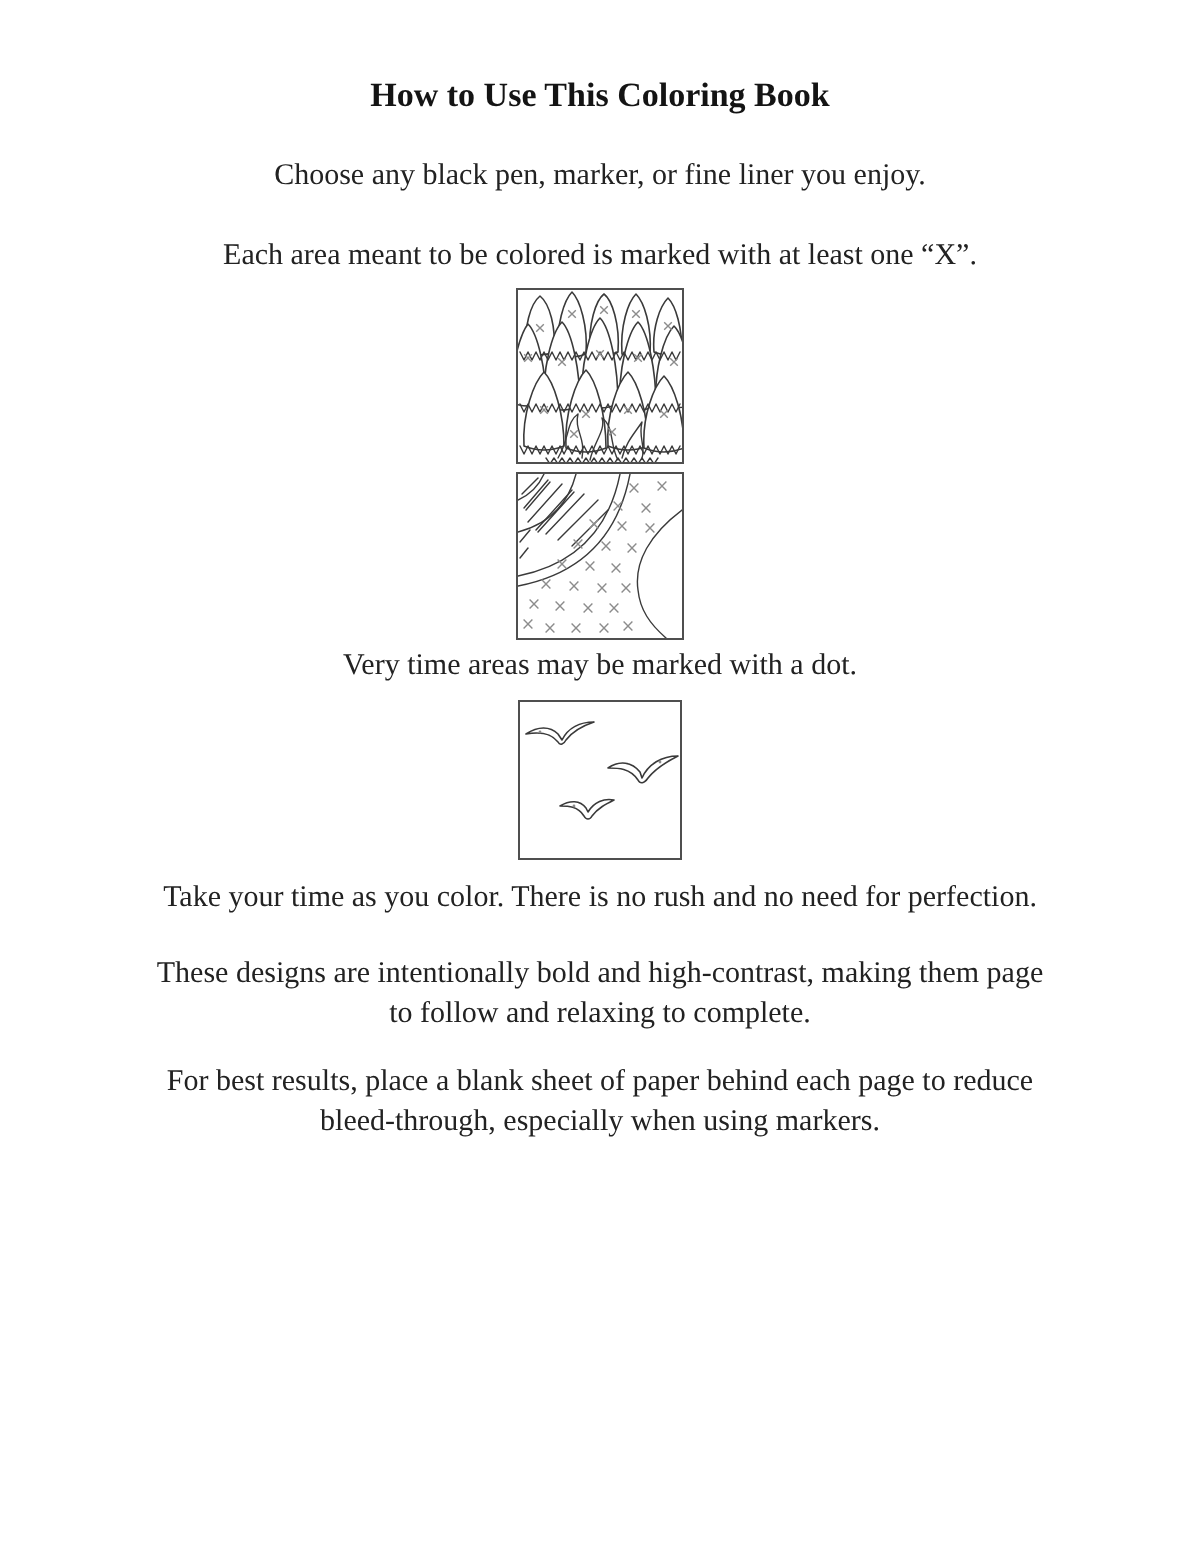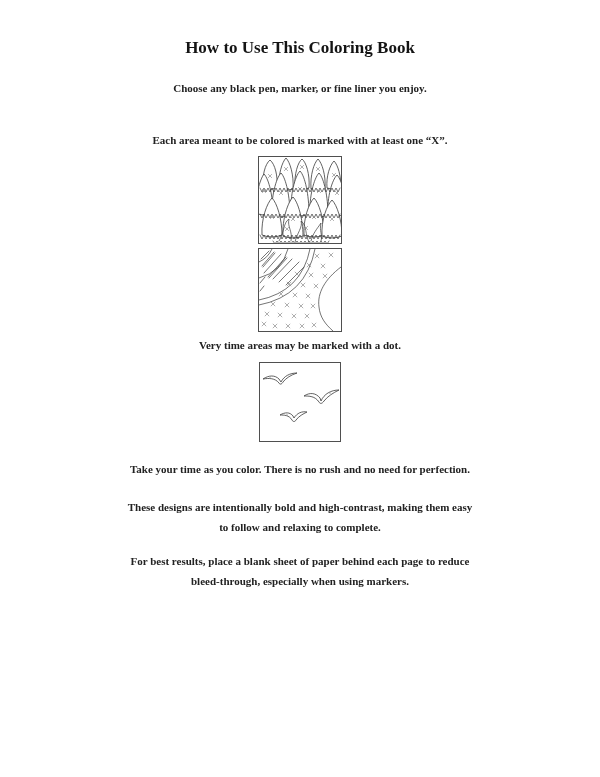--- a/index.html
+++ b/index.html
@@ -10,31 +10,31 @@
     font-family:"Liberation Serif","DejaVu Serif",serif;
     color:var(--text,#222222);
     padding-top:37px;
   }
   .title {
     font-size:17px; line-height:21px; font-weight:bold; text-align:center;
     margin:0 0 20px 0; color:#141414;
     font-family:"Liberation Serif","DejaVu Serif",serif;
   }
   .para {
-    font-size:11px; line-height:20px; text-align:center;
-    margin:0 auto; max-width:520px; white-space:pre-line;font-weight:bold;
+    font-size:15px; line-height:20px; text-align:center;
+    margin:0 auto; max-width:520px; white-space:pre-line;
   }
   .figure {
     display:block; margin:0 auto; background:#ffffff;
     border:1px solid var(--border,#4f4f4f);
   }
   .figure svg { display:block; }
   .mt3{margin-top:3px}.mt4{margin-top:4px}.mt6{margin-top:6px}.mt7{margin-top:7px}
-  .mt9{margin-top:17px}.mt16{margin-top:16px}.mt18{margin-top:18px}
-  .mt19{margin-top:14px}.mt20{margin-top:32px}
+  .mt9{margin-top:9px}.mt16{margin-top:16px}.mt18{margin-top:18px}
+  .mt19{margin-top:14px}.mt20{margin-top:20px}
   .sketch { stroke:var(--sketch,#3a3a3a); fill:none; stroke-width:0.7;
             stroke-linecap:round; stroke-linejoin:round; }
   .petal  { stroke:var(--sketch,#3a3a3a); fill:#ffffff; stroke-width:0.8;
             stroke-linejoin:round; }
   .birds  { stroke:var(--sketch,#3a3a3a); fill:#ffffff; stroke-width:0.8;
             stroke-linejoin:round; }
   .marks  { stroke:var(--mark,#8c8c8c); stroke-width:0.7; fill:none; }
   .dots   { fill:var(--mark,#8c8c8c); stroke:none; }
 </style>
 </head>
@@ -168,21 +168,21 @@
       <g class="dots">
           <circle cx="10" cy="15" r="0.7"></circle>
           <circle cx="70" cy="30" r="0.7"></circle>
           <circle cx="27" cy="52" r="0.7"></circle>
         </g>
     </svg>
   </div>
 
   <p class="para mt9">Take your time as you color. There is no rush and no need for perfection.</p>
 
-  <p class="para mt18">These designs are intentionally bold and high-contrast, making them easy
+  <p class="para mt18">These designs are intentionally bold and high-contrast, making them page
 to follow and relaxing to complete.</p>
 
   <p class="para mt19">For best results, place a blank sheet of paper behind each page to reduce
 bleed-through, especially when using markers.</p>
 
 
 
 </div>
 
 </body></html>

